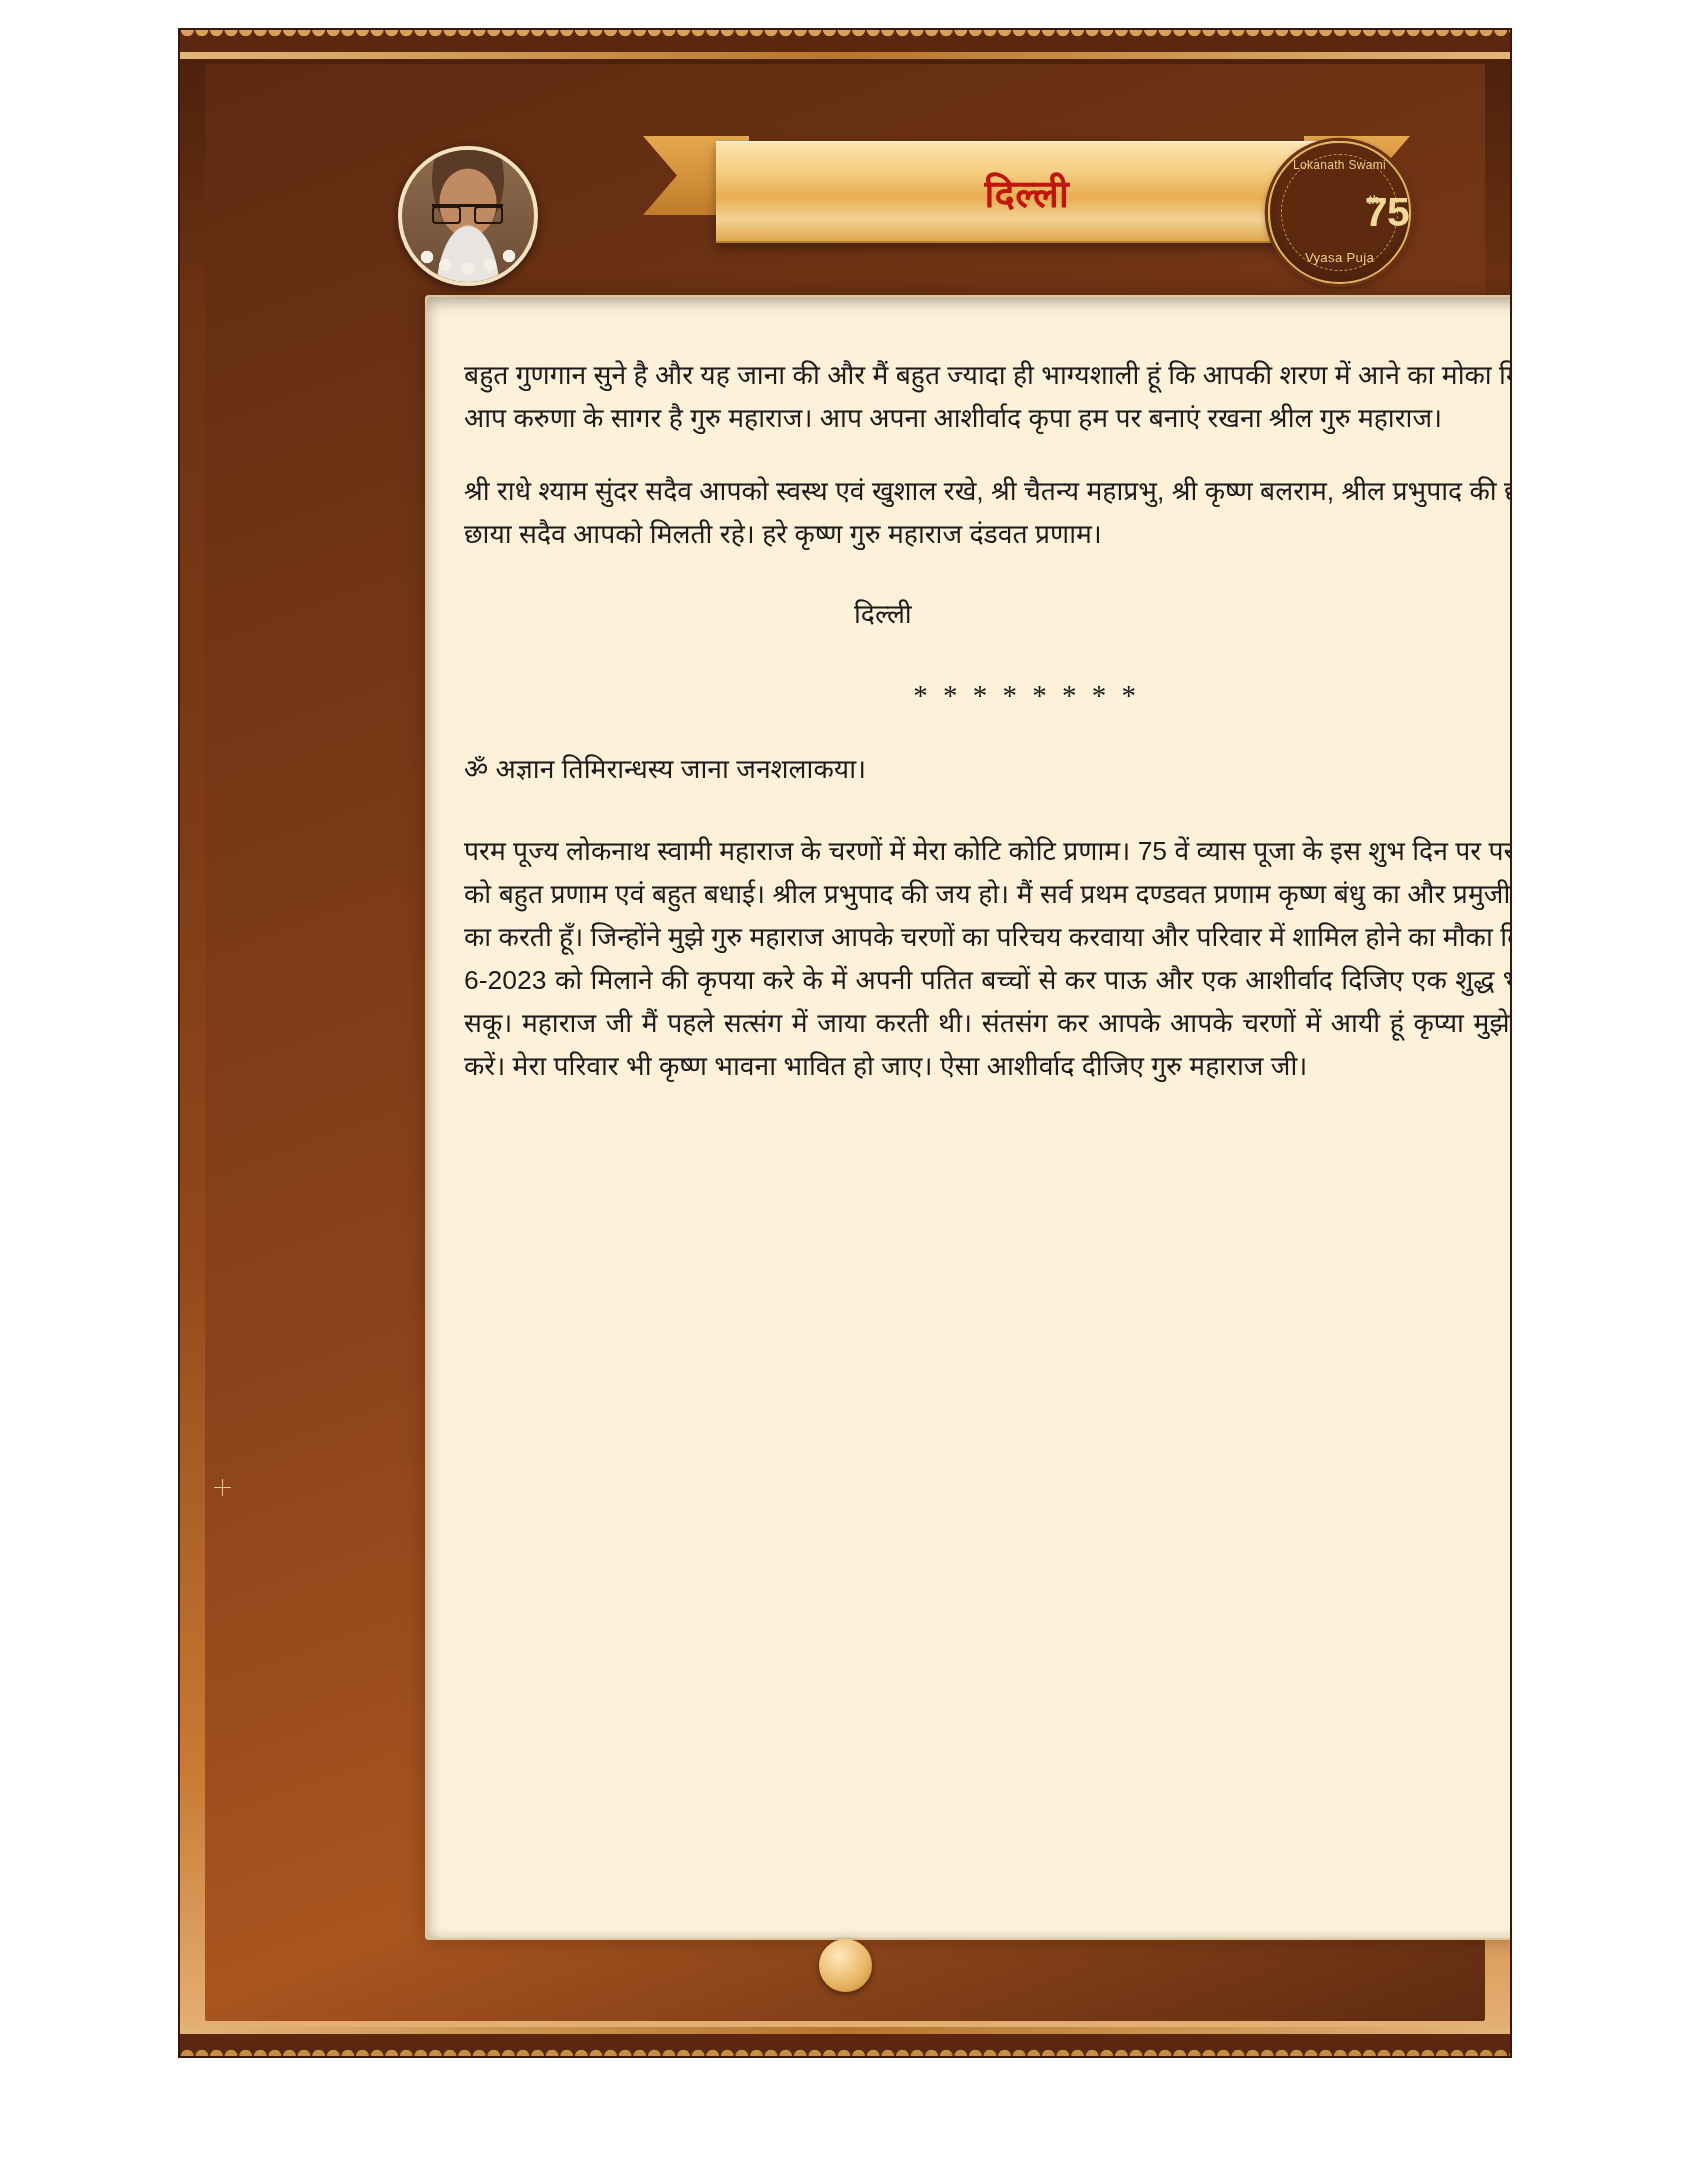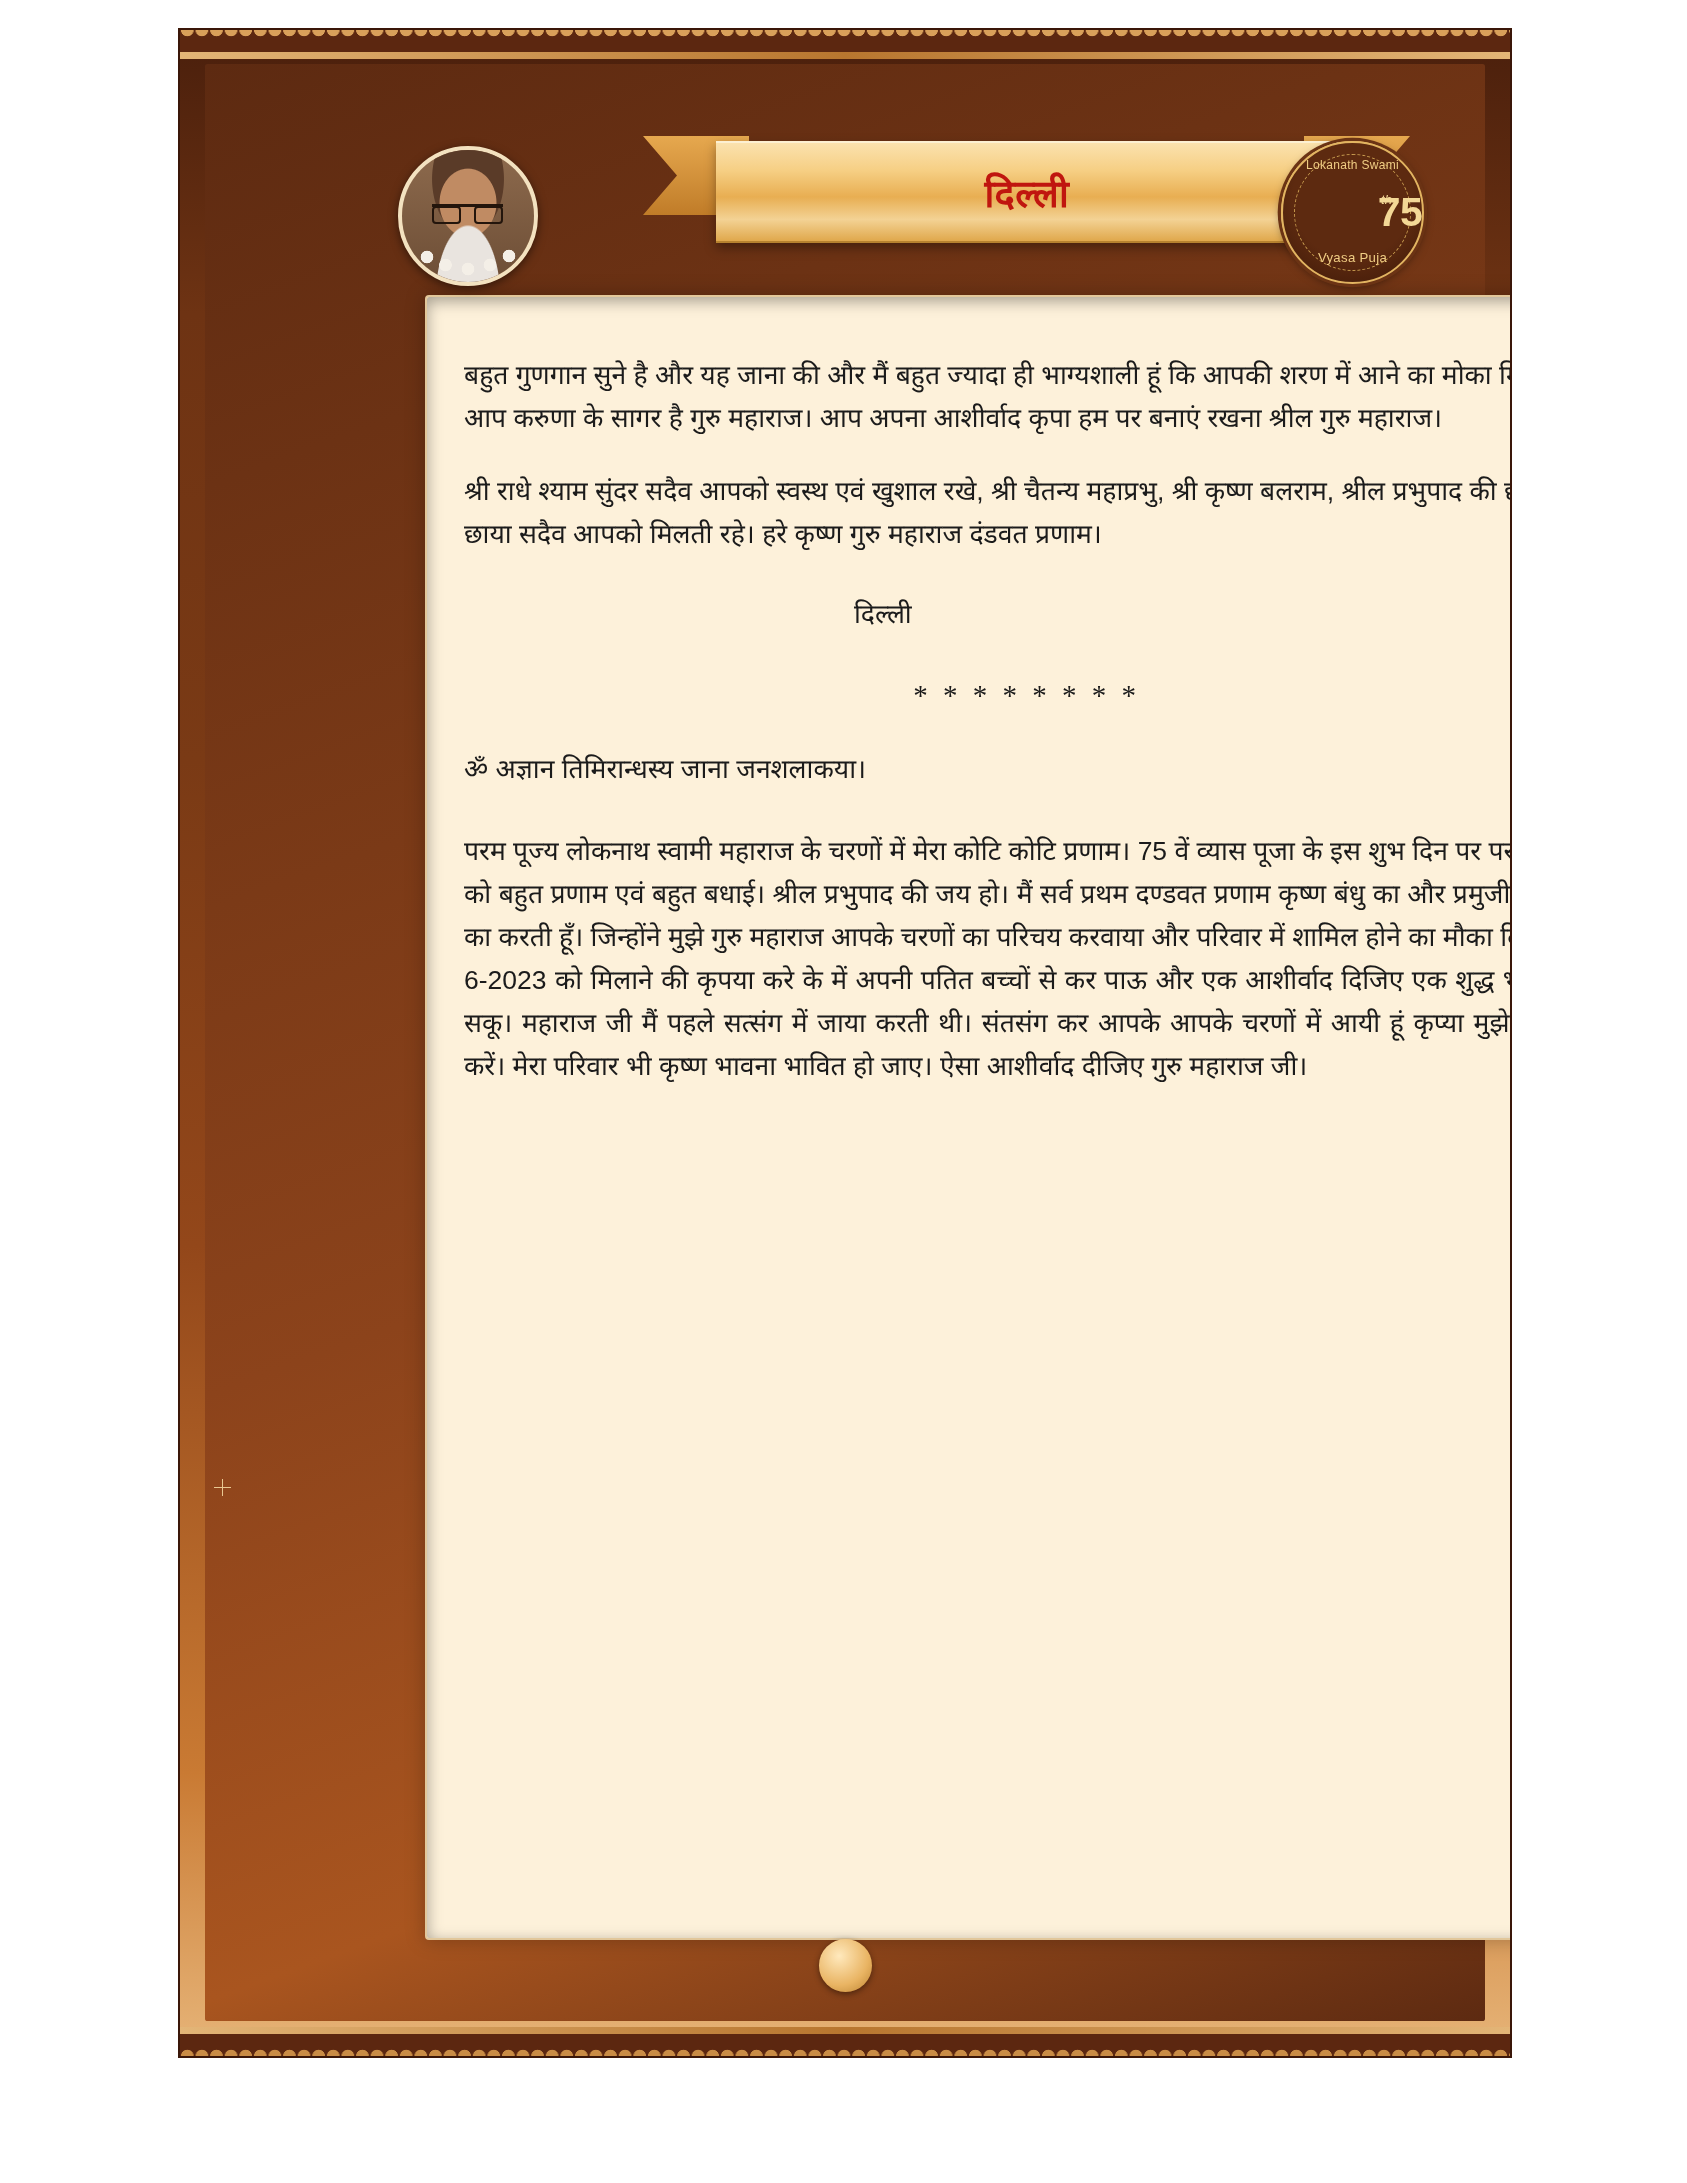--- a/index.html
+++ b/index.html
@@ -159,21 +159,21 @@
       radial-gradient(circle at 8px 17px,#f4efe7 6px, transparent 6.6px),
       radial-gradient(circle at 26.5px 25px,#f4efe7 6px, transparent 6.6px),
       radial-gradient(circle at 49px 29px,#f4efe7 6px, transparent 6.6px),
       radial-gradient(circle at 71px 25px,#f4efe7 6px, transparent 6.6px),
       radial-gradient(circle at 90px 16px,#f4efe7 6px, transparent 6.6px);
   }
 
   
   .seal {
     position: absolute;
-    right: 86px;
+    right: 99px;
     top: 111px;
     width: 139px;
     height: 139px;
     border-radius: 50%;
     background: radial-gradient(circle at 50% 40%, #5d2a10 0 55%, #3b1707 100%);
     border: 2.6px solid #e2b461;
     box-shadow: 0 0 0 3.3px #6b3314, 0 2.6px 9.3px rgba(0,0,0,.5);
     color: #f0cd84;
     text-align: center;
   }

